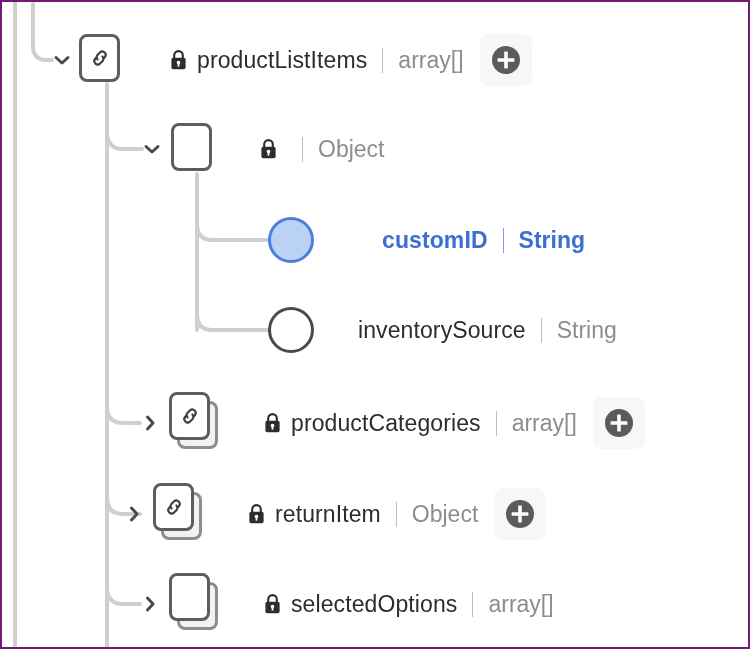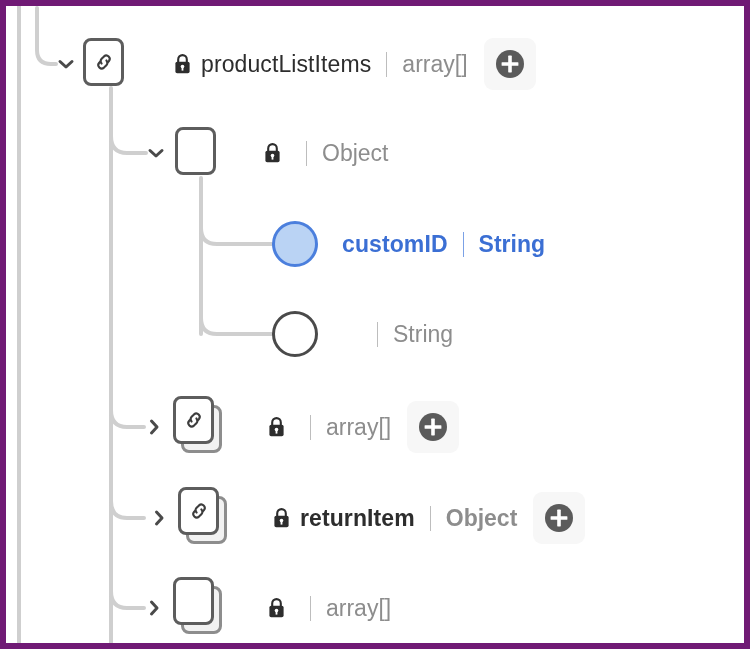--- a/index.html
+++ b/index.html
@@ -9,21 +9,21 @@
     background: #ffffff;
   }
   body {
     font-family: "Liberation Sans", sans-serif;
   }
   #canvas {
     position: relative;
     width: 750px;
     height: 649px;
     background: #ffffff;
-    border: 6px solid #701a75;
+    border: 2px solid #701a75;
     box-sizing: border-box;
     overflow: hidden;
   }
   
   #wires {
     position: absolute;
     left: 0;
     top: 0;
     width: 750px;
     height: 649px;
@@ -237,30 +237,31 @@
       </svg>
     </span>
     <span class="labelwrap">
       <span class="divider"></span>
       <span class="typename">Object</span>
     </span>
   </div>
 
   <div class="row selected" style="left:266px; top:210px;">
     <span class="circlenode selected"></span>
-    <span class="labelwrap" style="margin-left:24px;">
+    <span class="labelwrap" style="margin-left:68px;">
       <span class="fieldname">customID</span>
       <span class="divider"></span>
       <span class="typename">String</span>
     </span>
   </div>
 
   <div class="row" style="left:266px; top:300px;">
     <span class="circlenode"></span>
     <span class="labelwrap" style="margin-left:44px;">
+      <span class="fieldname">inventorySource</span>
       <span class="divider"></span>
       <span class="typename">String</span>
     </span>
   </div>
 
   <div class="row" style="left:138px; top:393px;">
     <span class="twisty">
       <svg width="20" height="20" viewBox="0 0 20 20">
         <path d="M7.5 4 L13 10 L7.5 16" fill="none" stroke="#4a4a4a" stroke-width="3" stroke-linecap="round" stroke-linejoin="round"></path>
       </svg>
@@ -278,33 +279,34 @@
     </span>
     <span class="lock" style="margin-left:38px;">
       <svg width="19" height="22" viewBox="0 0 19 22">
         <path d="M5.2 9 V6.4 a4.3 4.3 0 0 1 8.6 0 V9" fill="none" stroke="#2d2d2d" stroke-width="2.1"></path>
         <rect x="2.4" y="8.8" width="14.2" height="11.4" rx="1.8" fill="#2d2d2d"></rect>
         <circle cx="9.5" cy="13.6" r="1.8" fill="#ffffff"></circle>
         <rect x="8.6" y="13.6" width="1.8" height="4" fill="#ffffff"></rect>
       </svg>
     </span>
     <span class="labelwrap">
+      <span class="fieldname">productCategories</span>
       <span class="divider"></span>
       <span class="typename">array[]</span>
     </span>
     <span class="addbtn">
       <svg width="36" height="36" viewBox="0 0 36 36">
         <circle cx="18" cy="18" r="14" fill="#5b5b5b"></circle>
         <rect x="16.2" y="9.6" width="3.6" height="16.8" rx="0.6" fill="#ffffff"></rect>
         <rect x="9.6" y="16.2" width="16.8" height="3.6" rx="0.6" fill="#ffffff"></rect>
       </svg>
     </span>
   </div>
 
-  <div class="row" style="left:143px; top:484px;font-weight:bold;">
+  <div class="row" style="left:122px; top:484px;">
     <span class="twisty">
       <svg width="20" height="20" viewBox="0 0 20 20">
         <path d="M7.5 4 L13 10 L7.5 16" fill="none" stroke="#4a4a4a" stroke-width="3" stroke-linecap="round" stroke-linejoin="round"></path>
       </svg>
     </span>
     <span class="nodebox stacked" style="margin-left:9px;">
       <span class="back"></span>
       <span class="front">
         <svg width="24" height="24" viewBox="0 0 24 24">
           <g fill="none" stroke="#3d3d3d" stroke-width="2.1" stroke-linecap="round">
@@ -348,18 +350,19 @@
     </span>
     <span class="lock" style="margin-left:38px;">
       <svg width="19" height="22" viewBox="0 0 19 22">
         <path d="M5.2 9 V6.4 a4.3 4.3 0 0 1 8.6 0 V9" fill="none" stroke="#2d2d2d" stroke-width="2.1"></path>
         <rect x="2.4" y="8.8" width="14.2" height="11.4" rx="1.8" fill="#2d2d2d"></rect>
         <circle cx="9.5" cy="13.6" r="1.8" fill="#ffffff"></circle>
         <rect x="8.6" y="13.6" width="1.8" height="4" fill="#ffffff"></rect>
       </svg>
     </span>
     <span class="labelwrap">
+      <span class="fieldname">selectedOptions</span>
       <span class="divider"></span>
       <span class="typename">array[]</span>
     </span>
   </div>
 
 </div>
 
 </body></html>

